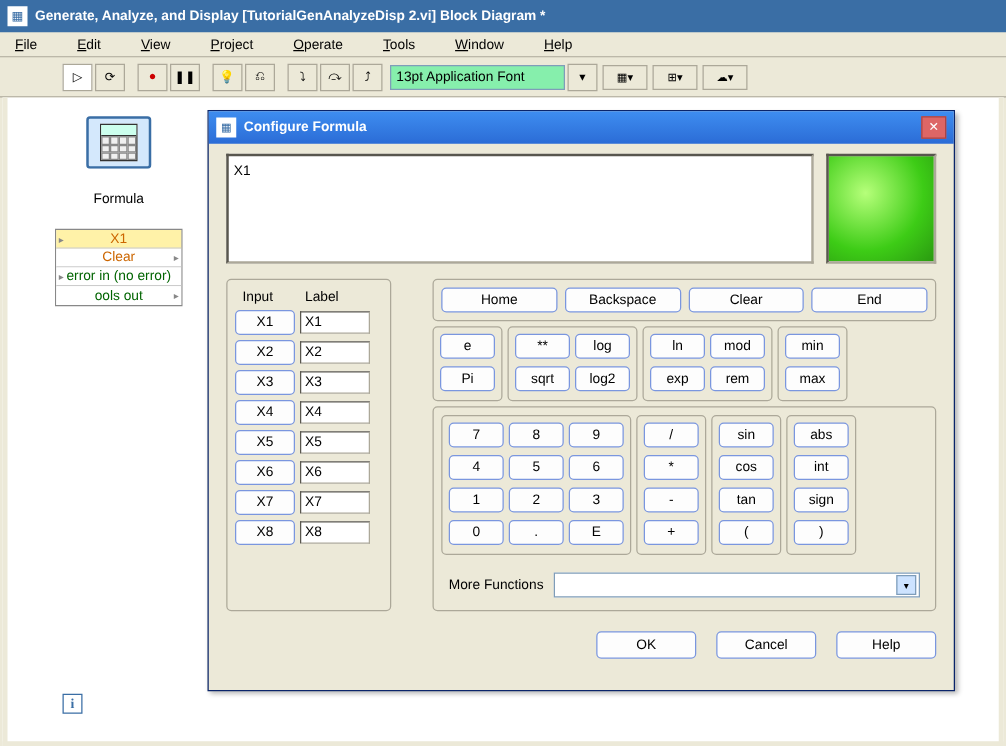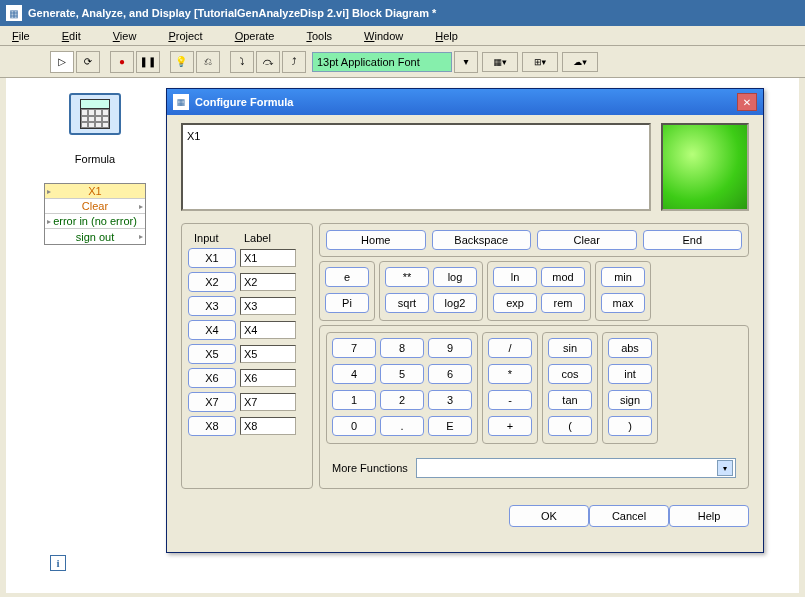--- a/index.html
+++ b/index.html
@@ -44,38 +44,38 @@
 .led { width: 88px; height: 88px; border: 2px inset #aca899; background: radial-gradient(circle at 35% 35%, #b6ff7a, #3dcc16 60%, #2a9a10); }
 .mid-row { display: flex; gap: 6px; }
 .panel { border: 1px solid #aca899; border-radius: 4px; padding: 8px 6px; background: #ece9d8; }
 .input-panel { width: 132px; }
 .input-hdr { display: flex; margin-bottom: 4px; }
 .input-hdr span:first-child { width: 56px; padding-left: 6px; }
 .input-row { display: flex; gap: 4px; margin-bottom: 4px; align-items: center; }
 .btn { height: 20px; border: 1px solid #7a96df; background: #fdfdfd; border-radius: 4px; display: flex; align-items: center; justify-content: center; cursor: default; padding: 0 4px; }
 .inp-btn { width: 48px; }
 .lbl-field { width: 56px; height: 18px; border: 1px inset #aca899; background: #fff; padding: 0 3px; display: flex; align-items: center; }
-.right-col { flex: 1; display: flex; flex-direction: column; gap: 4px; }
+.right-col { flex: 1; display: flex; flex-direction: column; gap: 4px; margin-left: 27px; }
 .nav-panel { display: flex; gap: 6px; padding: 6px; }
 .nav-panel .btn { flex: 1; }
 .calc-row { display: flex; gap: 4px; }
 .subpanel { border: 1px solid #aca899; border-radius: 4px; padding: 5px; display: grid; gap: 4px; }
 .sp-const { grid-template-columns: 44px; grid-template-rows: repeat(2, 22px); }
 .sp-pow { grid-template-columns: repeat(2, 44px); grid-template-rows: repeat(2, 22px); }
 .sp-log { grid-template-columns: repeat(2, 44px); grid-template-rows: repeat(2, 22px); }
 .sp-mod { grid-template-columns: repeat(2, 44px); grid-template-rows: repeat(2, 22px); }
 .sp-num { grid-template-columns: repeat(3, 44px); grid-template-rows: repeat(4, 22px); }
 .sp-ops { grid-template-columns: 44px; grid-template-rows: repeat(4, 22px); }
 .sp-trig { grid-template-columns: 44px; grid-template-rows: repeat(4, 22px); }
 .sp-misc { grid-template-columns: 44px; grid-template-rows: repeat(4, 22px); }
 .sp-big { border: 1px solid #aca899; border-radius: 4px; padding: 6px; display: flex; flex-direction: column; gap: 4px; }
 .more-row { display: flex; align-items: center; gap: 8px; padding: 10px 6px 4px; }
 .more-row .combo { flex: 1; height: 20px; border: 1px solid #7f9db9; background: #fff; display: flex; align-items: center; justify-content: flex-end; padding-right: 2px; }
 .combo .dd { width: 16px; height: 16px; background: #cde3ff; border: 1px solid #7f9db9; display: flex; align-items: center; justify-content: center; font-size: 8px; }
-.dlg-btns { display: flex; justify-content: flex-end; padding: 8px 14px; }
+.dlg-btns { display: flex; justify-content: flex-end; gap: 16px; padding: 8px 14px; }
 .dlg-btns .btn { width: 80px; height: 22px; }
 .info-icon { position: absolute; left: 44px; bottom: 22px; width: 16px; height: 16px; border: 1px solid #3a6ea5; display: flex; align-items: center; justify-content: center; color: #3a6ea5; font-weight: bold; font-family: serif; }
 </style>
 </head>
 <body>
 
 <div class="titlebar">
   <div class="icon">▦</div>
   <div class="title">Generate, Analyze, and Display [TutorialGenAnalyzeDisp 2.vi] Block Diagram *</div>
 </div>
@@ -147,21 +147,21 @@
           <span class="term-txt">Clear</span>
           <span class="arr-r">▸</span>
         </div>
       <div class="term-row">
           <span class="arr-l">▸</span>
           <span class="term-txt err">error in (no error)</span>
           <span class="arr-r"></span>
         </div>
       <div class="term-row">
           <span class="arr-l"></span>
-          <span class="term-txt err">sign out</span>
+          <span class="term-txt err">ools out</span>
           <span class="arr-r">▸</span>
         </div>
     </div>
   </div>
 
   <div class="info-icon">i</div>
 
   <div class="dialog">
     <div class="dlg-title">
       <div class="ico">▦</div>

